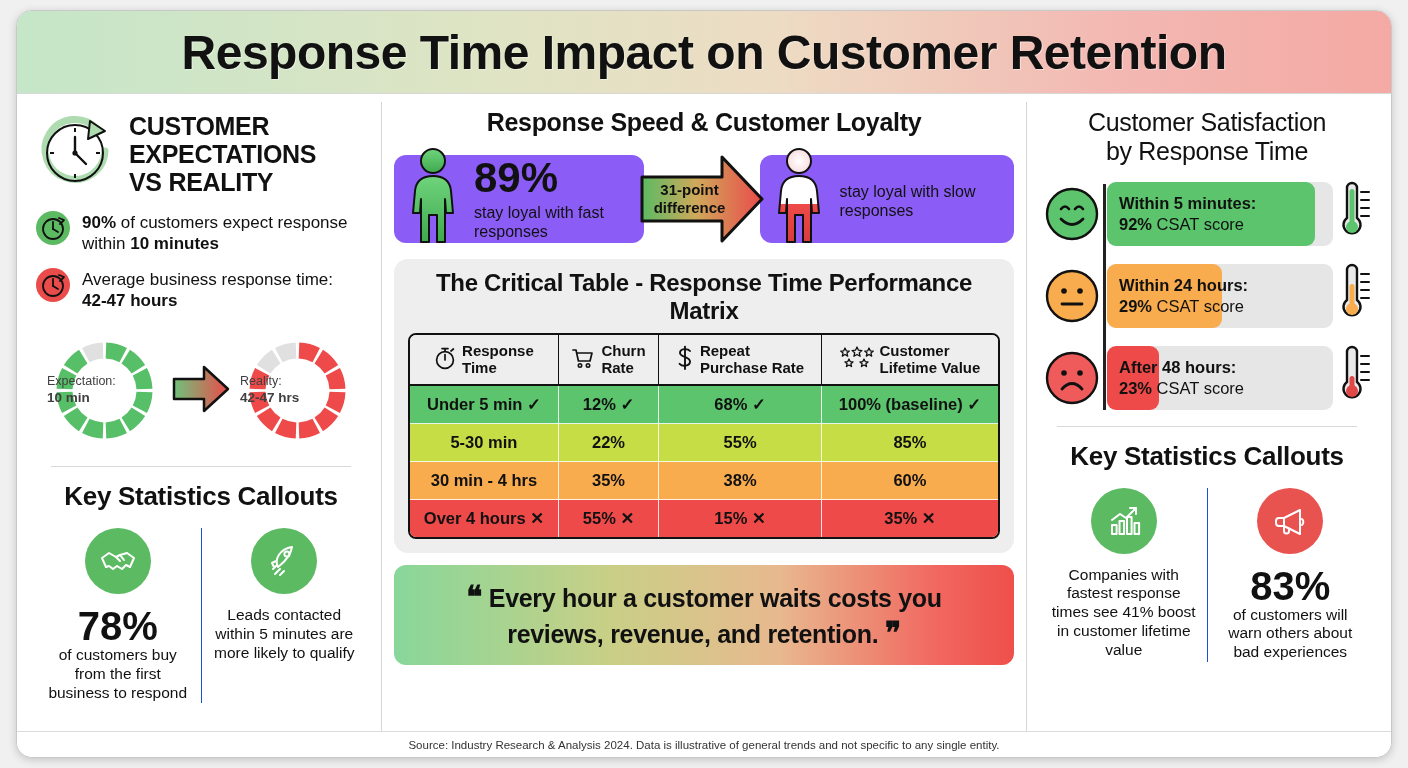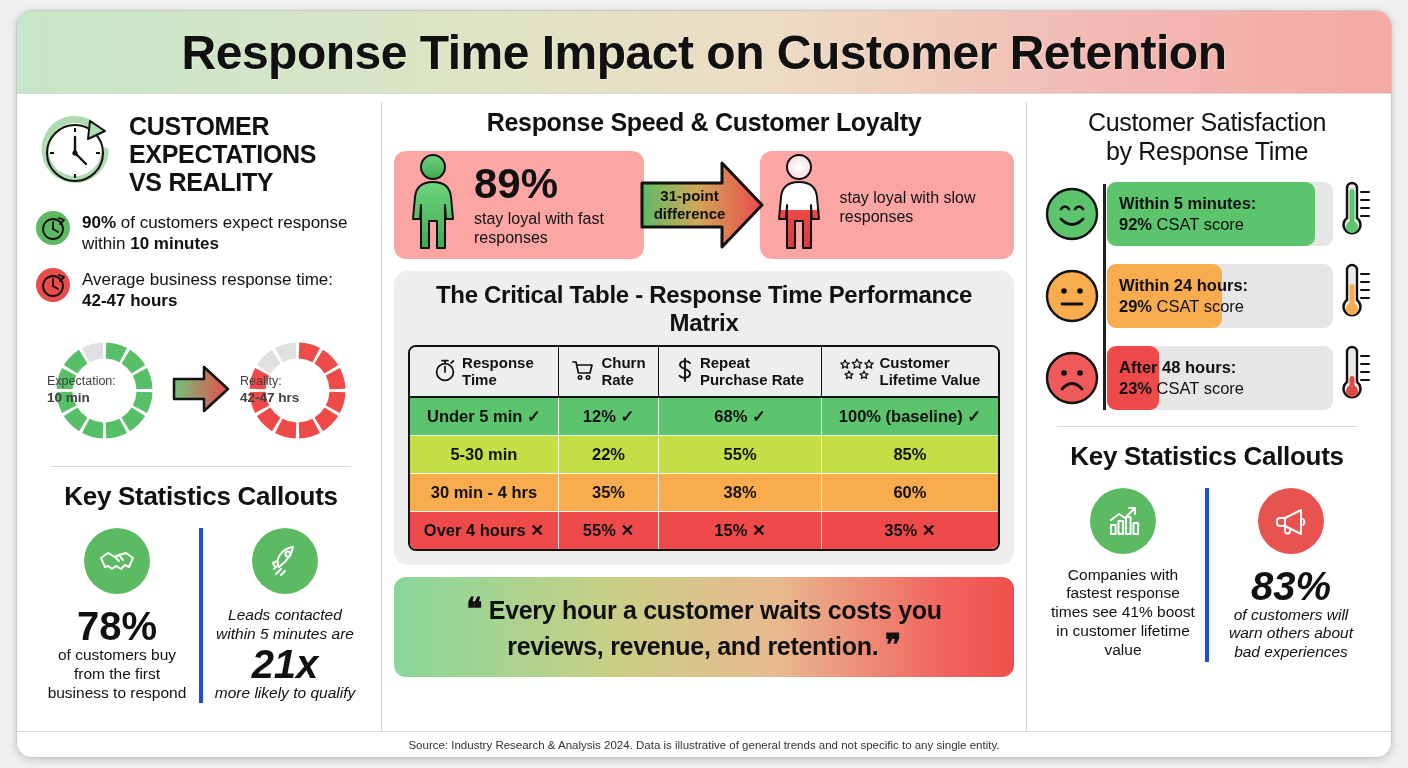--- a/index.html
+++ b/index.html
@@ -54,34 +54,34 @@
     position:absolute; inset:0; display:flex; flex-direction:column;
     align-items:flex-start; justify-content:center; font-size:12.5px; color:#404040; line-height:1.25;
   }
   .donut-lbl b{font-size:13.5px;}
   .hr-left { margin:18px 16px 0 16px; border-top:1px solid #d9d9d9; }
 
   
   .ks-title { text-align:center; font-size:26px; font-weight:bold; color:#111; margin-top:14px; letter-spacing:-.3px;}
   .ks-row { display:flex; margin-top:16px; }
   .ks-cell { flex:1; text-align:center; padding:0 8px; }
-  .ks-cell + .ks-cell { border-left:4px solid #1d4ed8;font-style:italic; }
+  .ks-cell + .ks-cell { border-left:1px solid #1d4ed8; }
   .ks-icon {
     width:66px; height:66px; border-radius:50%; margin:0 auto 12px auto;
     display:flex; align-items:center; justify-content:center;
   }
   .ks-big { font-size:40px; font-weight:bold; color:#111; line-height:1; }
   .ks-small { font-size:15.5px; line-height:1.22; color:#111; }
 
   
   .mid-title { text-align:center; font-size:25px; font-weight:bold; color:#111; letter-spacing:-.3px;}
   .loyalty { display:flex; align-items:center; justify-content:center; margin-top:14px; gap:0; }
   .loyal-box {
-    background:#fca5a5; border-radius:12px; display:flex; align-items:center;
-    padding:10px 16px 10px 8px; gap:10px; height:108px;
+    background:#8b5cf6; border-radius:12px; display:flex; align-items:center;
+    padding:10px 16px 10px 8px; gap:10px; height:88px;
   }
   .loyal-num { font-size:42px; font-weight:bold; color:#111; line-height:1; }
   .loyal-sub { font-size:16px; line-height:1.2; color:#111; margin-top:4px; }
   .arrow-wrap { position:relative; width:128px; height:96px; margin:0 -6px; }
   .arrow-txt {
     position:absolute; left:6px; top:50%; transform:translateY(-50%);
     width:92px; text-align:center; font-size:15px; font-weight:bold; color:#111; line-height:1.2;
   }
 
   
@@ -277,21 +277,20 @@
         <div class="ks-cell">
           <div class="ks-icon" style="background:#5cba63">
             <svg width="40" height="40" viewBox="0 0 40 40">
               <path d="M14 26 C10 18 16 8 28 6 C26 18 16 24 14 26 Z" fill="none" stroke="#fff" stroke-width="2" stroke-linejoin="round"></path>
               <circle cx="23" cy="13" r="2.6" fill="none" stroke="#fff" stroke-width="2"></circle>
               <path d="M13 24 L9 28 M16 28 L11 33 M20 30 L16 34" stroke="#fff" stroke-width="2" stroke-linecap="round"></path>
               <path d="M12 20 L8 22 L10 26" fill="none" stroke="#fff" stroke-width="2" stroke-linejoin="round"></path>
             </svg>
           </div>
           <div class="ks-small">Leads contacted within 5 minutes are</div>
-          <div class="ks-big">21x</div>
           <div class="ks-small">more likely to qualify</div>
         </div>
       </div>
     </div>
 
     <div class="col-mid">
 
       <div class="mid-title">Response Speed &amp; Customer Loyalty</div>
 
       <div class="loyalty">

